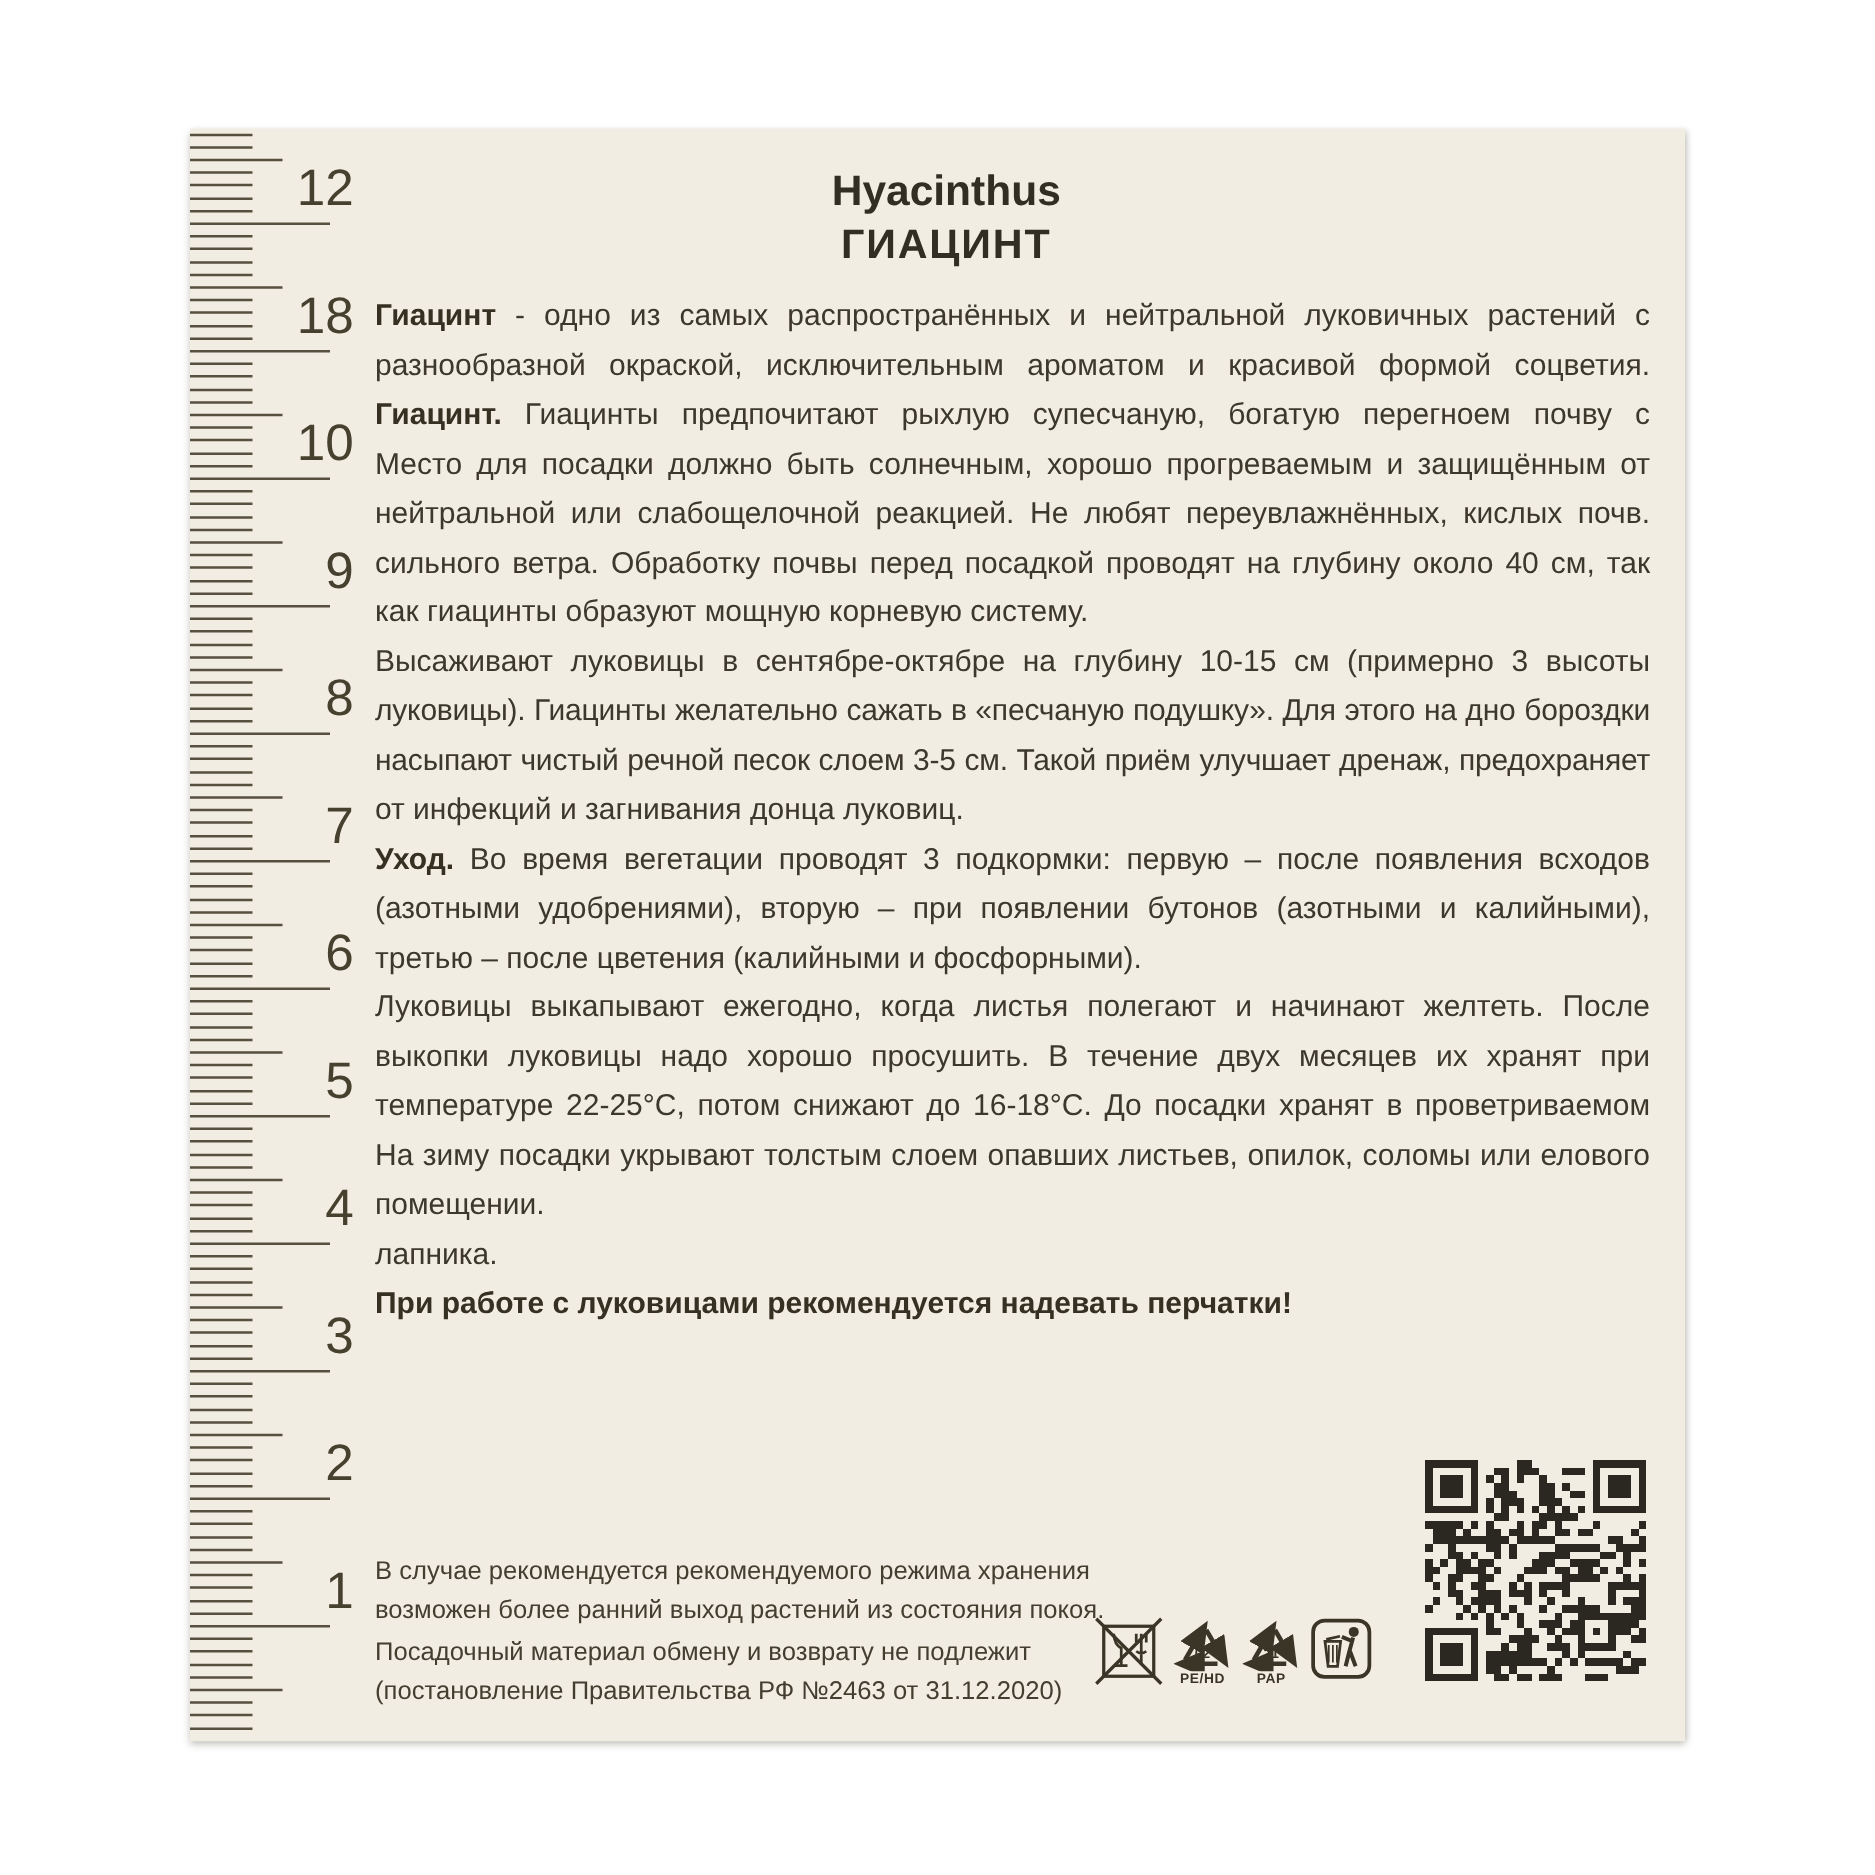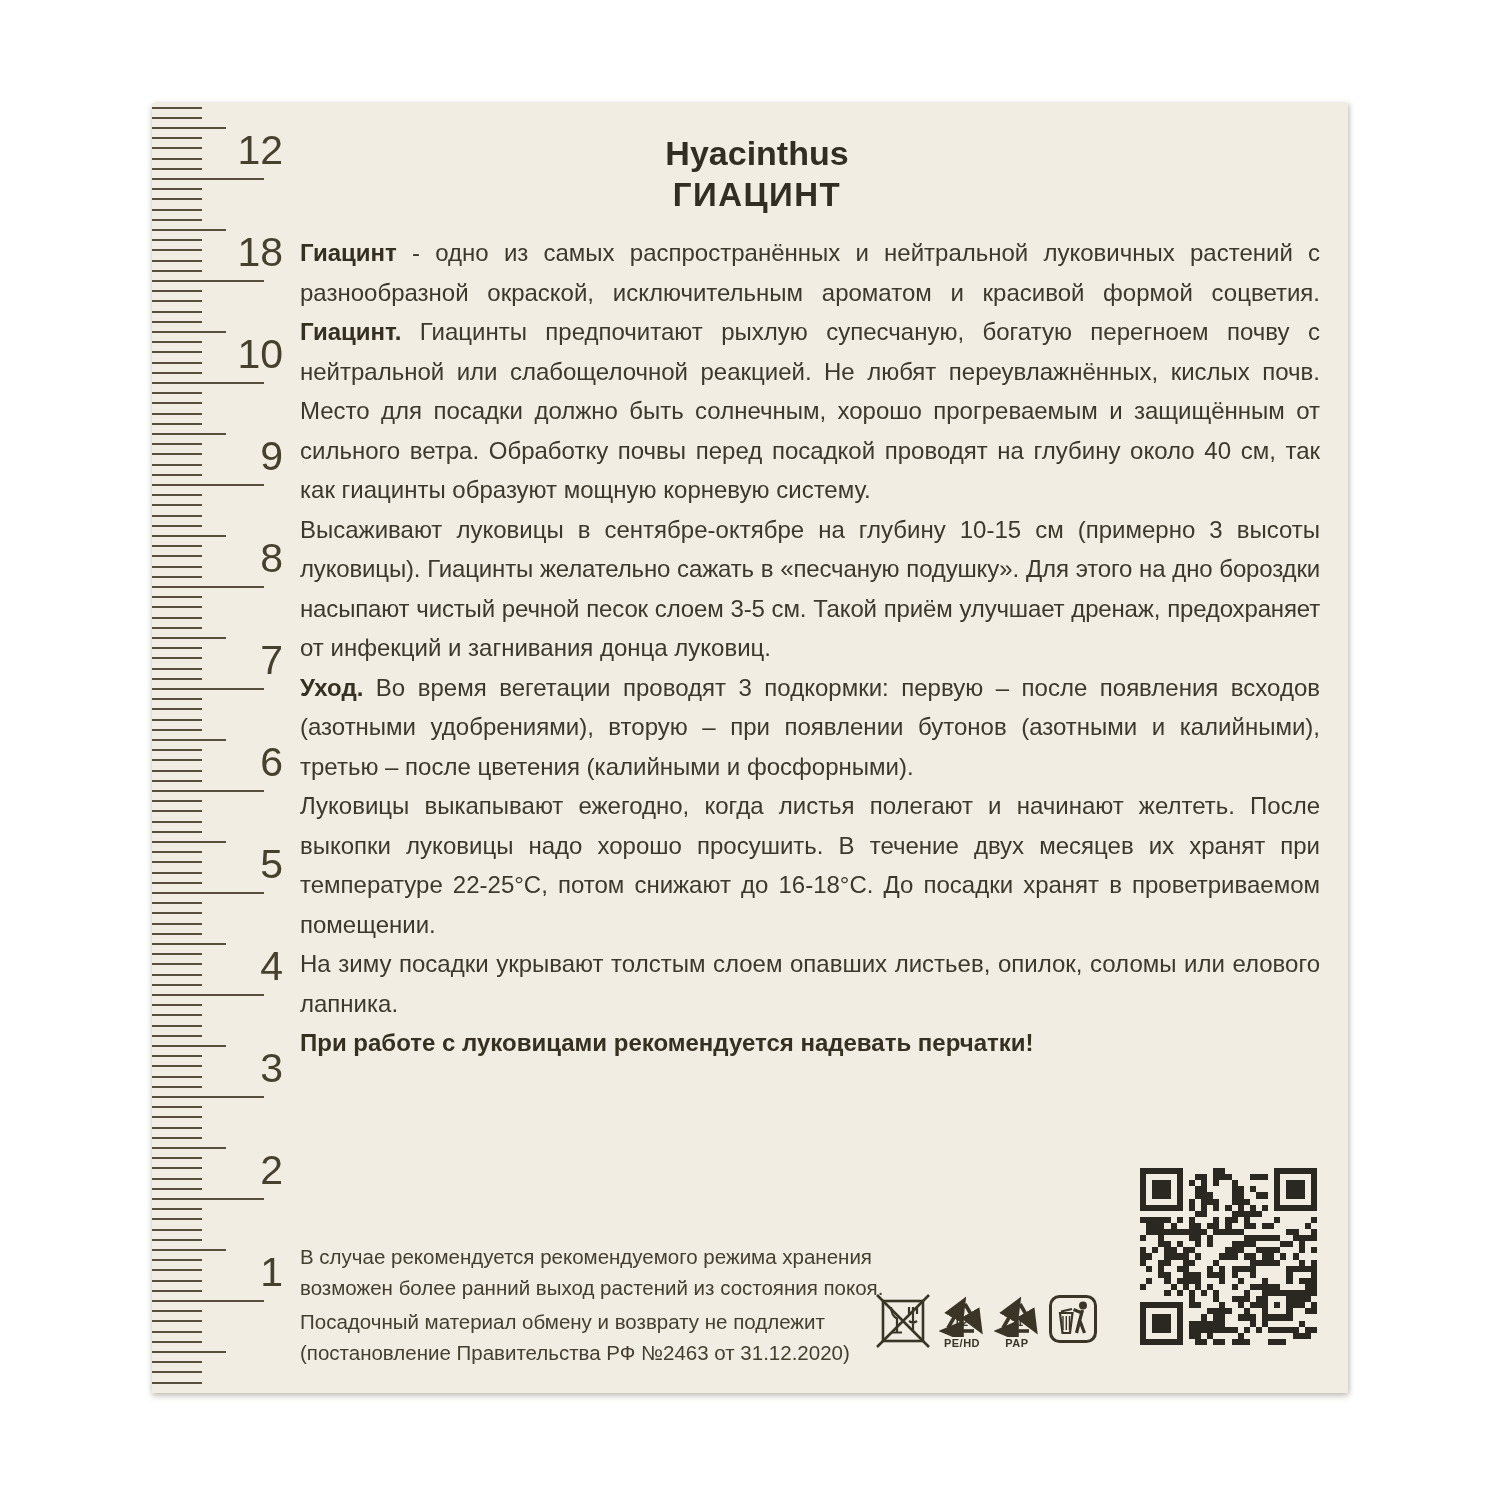--- a/index.html
+++ b/index.html
@@ -190,36 +190,36 @@
 
   <div class="header">
     <div class="t-latin">Hyacinthus</div>
     <div class="t-ru">ГИАЦИНТ</div>
   </div>
 
   <div id="body-text">
       <div class="line fill" style=""><span class="b">Гиацинт</span><span> - одно из самых распространённых и нейтральной луковичных растений с</span></div>
       <div class="line fill" style=""><span>разнообразной окраской, исключительным ароматом и красивой формой соцветия.</span></div>
       <div class="line fill" style=""><span class="b">Гиацинт.</span><span> Гиацинты предпочитают рыхлую супесчаную, богатую перегноем почву с</span></div>
+      <div class="line fill" style=""><span>Место для посадки должно быть солнечным, хорошо прогреваемым и защищённым от</span></div>
       <div class="line fill" style=""><span>нейтральной или слабощелочной реакцией. Не любят переувлажнённых, кислых почв.</span></div>
-      <div class="line fill" style=""><span>Место для посадки должно быть солнечным, хорошо прогреваемым и защищённым от</span></div>
       <div class="line fill" style=""><span>сильного ветра. Обработку почвы перед посадкой проводят на глубину около 40 см, так</span></div>
       <div class="line" style=""><span>как гиацинты образуют мощную корневую систему.</span></div>
       <div class="line fill" style=""><span>Высаживают луковицы в сентябре-октябре на глубину 10-15 см (примерно 3 высоты</span></div>
       <div class="line fill" style="letter-spacing: -0.156px;"><span>луковицы). Гиацинты желательно сажать в «песчаную подушку». Для этого на дно бороздки</span></div>
       <div class="line fill" style="letter-spacing: -0.157px;"><span>насыпают чистый речной песок слоем 3-5 см. Такой приём улучшает дренаж, предохраняет</span></div>
       <div class="line" style=""><span>от инфекций и загнивания донца луковиц.</span></div>
       <div class="line fill" style=""><span class="b">Уход.</span><span> Во время вегетации проводят 3 подкормки: первую – после появления всходов</span></div>
       <div class="line fill" style=""><span>(азотными удобрениями), вторую – при появлении бутонов (азотными и калийными),</span></div>
       <div class="line" style=""><span>третью – после цветения (калийными и фосфорными).</span></div>
       <div class="line fill" style=""><span>Луковицы выкапывают ежегодно, когда листья полегают и начинают желтеть. После</span></div>
       <div class="line fill" style=""><span>выкопки луковицы надо хорошо просушить. В течение двух месяцев их хранят при</span></div>
       <div class="line fill" style=""><span>температуре 22-25°С, потом снижают до 16-18°С. До посадки хранят в проветриваемом</span></div>
+      <div class="line fill" style=""><span>На зиму посадки укрывают толстым слоем опавших листьев, опилок, соломы или елового</span></div>
       <div class="line" style=""><span>помещении.</span></div>
-      <div class="line fill" style=""><span>На зиму посадки укрывают толстым слоем опавших листьев, опилок, соломы или елового</span></div>
       <div class="line" style=""><span>лапника.</span></div>
       <div class="line" style=""><span class="b">При работе с луковицами рекомендуется надевать перчатки!</span></div>
     </div>
 
   <div id="footer-notes">
       <div class="fnote-line" style="">В случае рекомендуется рекомендуемого режима хранения</div>
       <div class="fnote-line" style="">возможен более ранний выход растений из состояния покоя.</div>
       <div class="fnote-gap"></div>
       <div class="fnote-line" style="">Посадочный материал обмену и возврату не подлежит</div>
       <div class="fnote-line" style="">(постановление Правительства РФ №2463 от 31.12.2020)</div>

